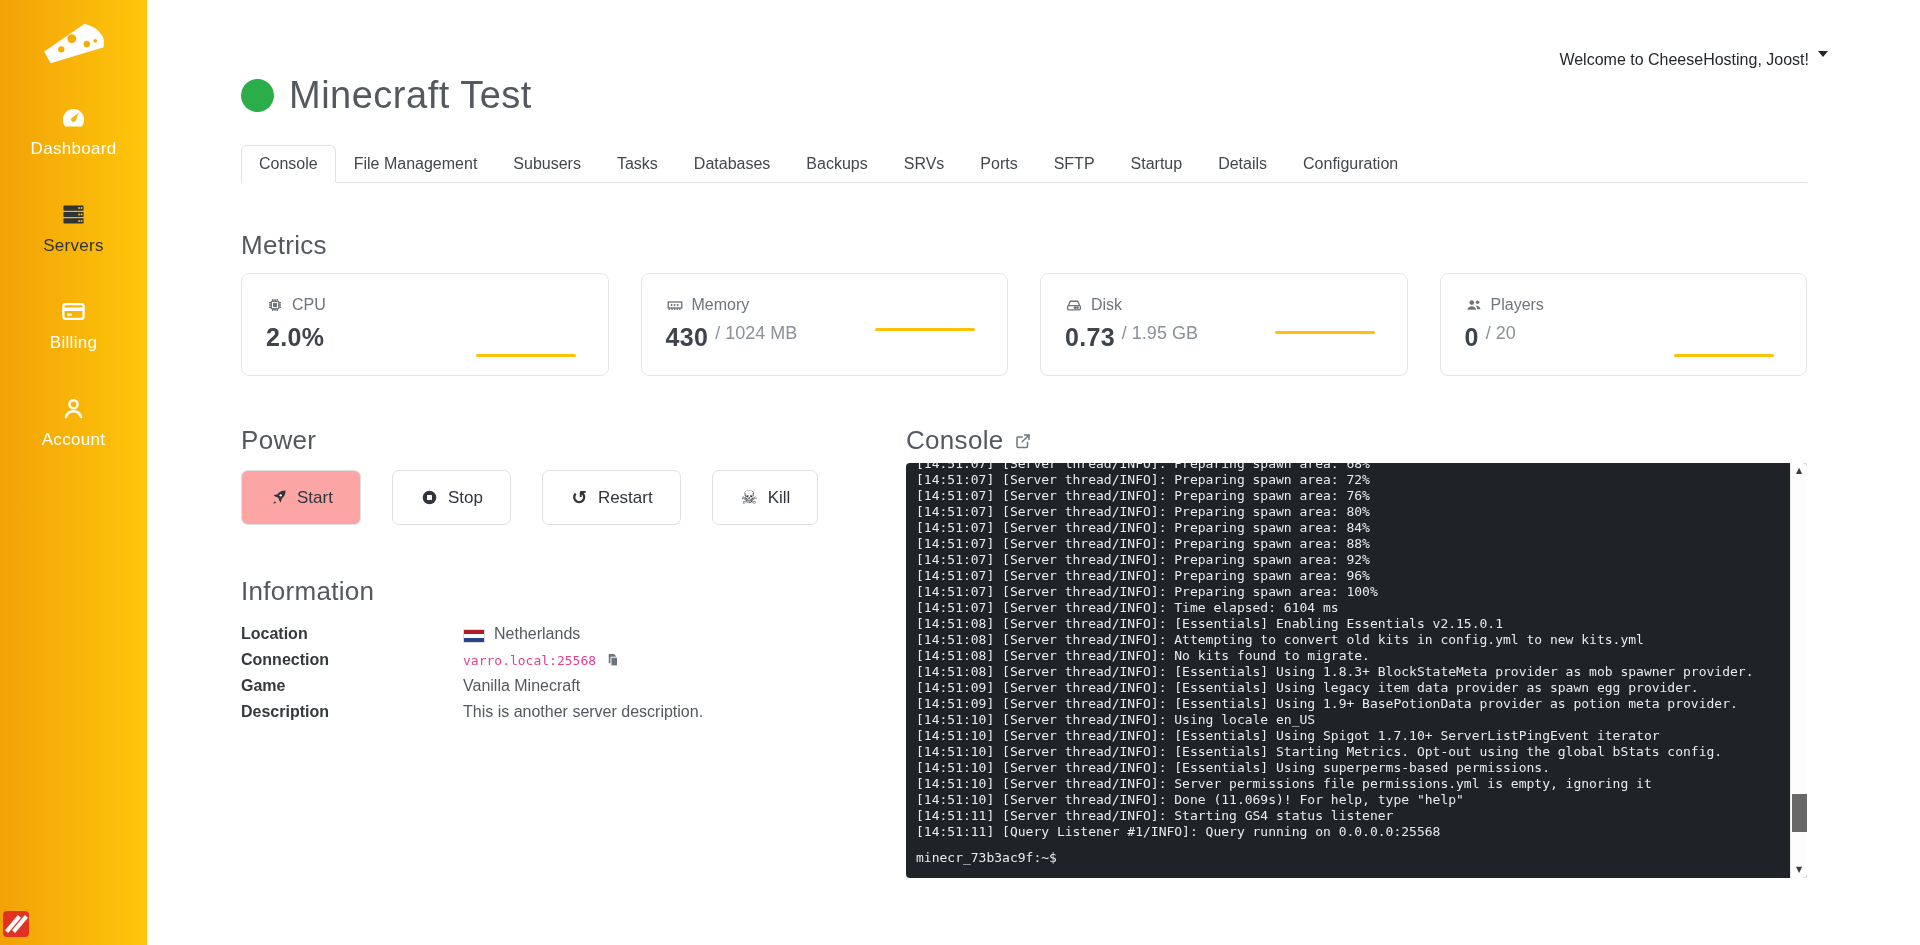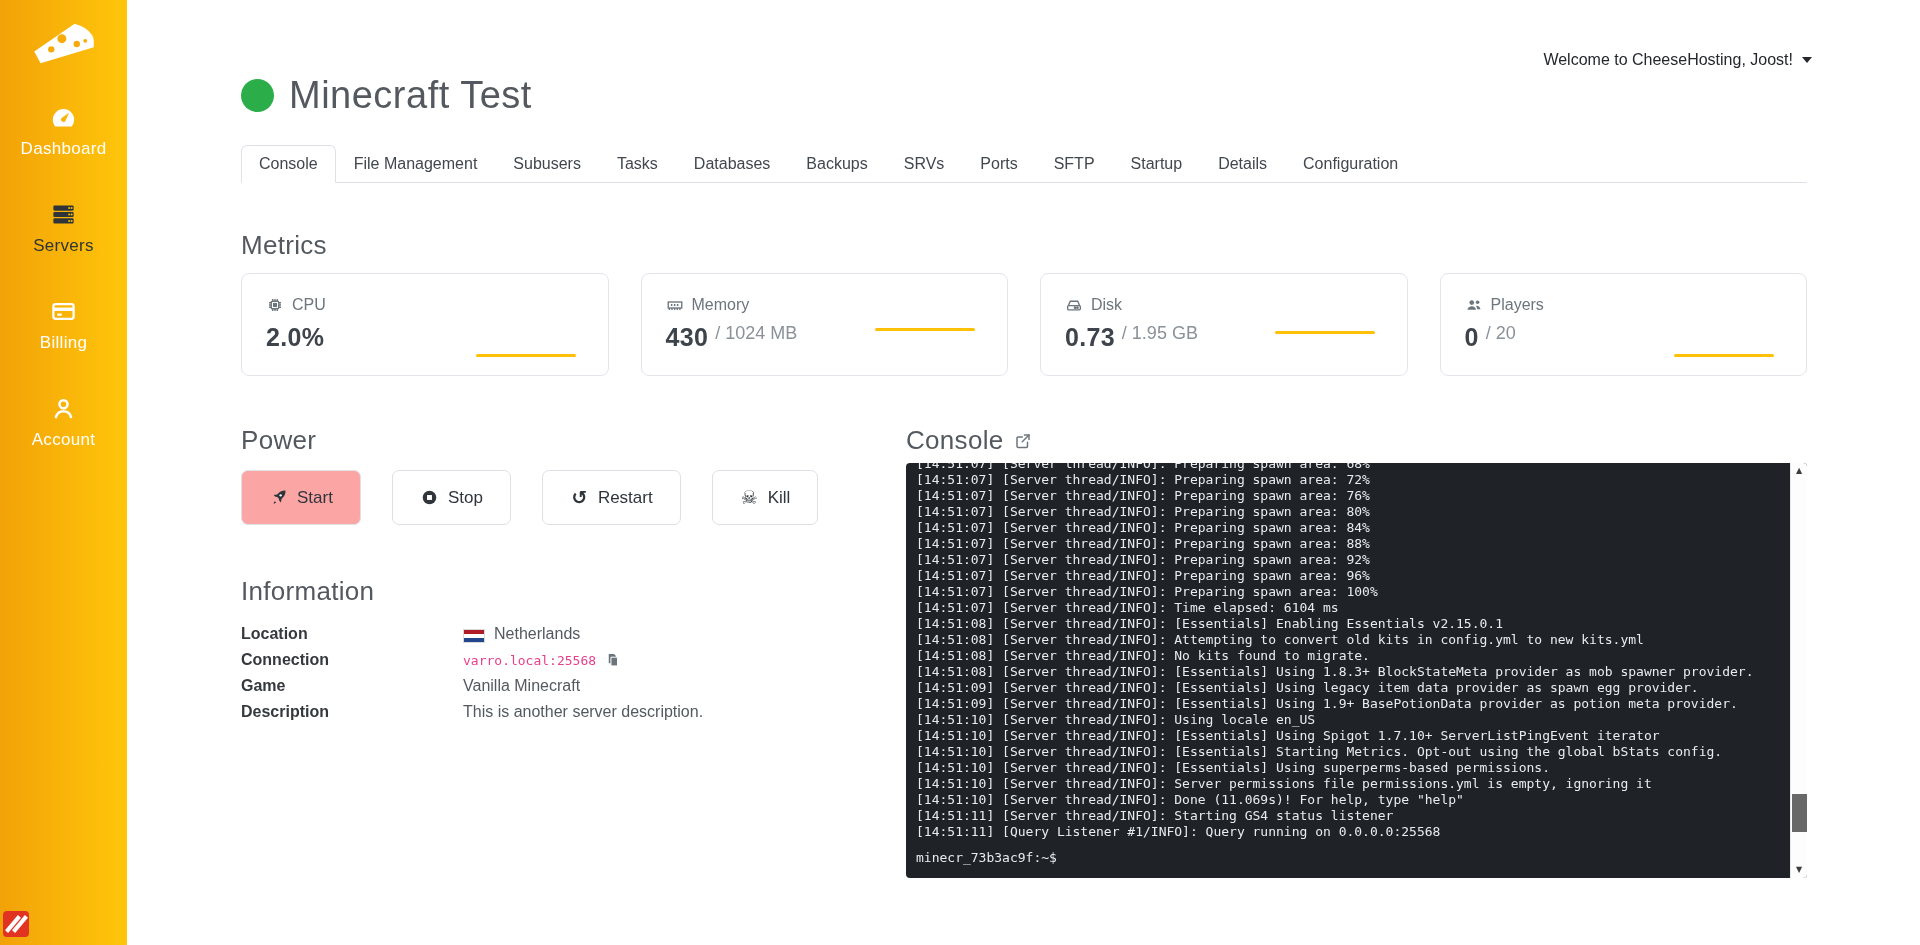--- a/index.html
+++ b/index.html
@@ -1,37 +1,37 @@
 <!DOCTYPE html>
 <html><head>
 <meta charset="utf-8">
 <style>
   * { margin:0; padding:0; box-sizing:border-box; }
   html,body { width:1920px; height:945px; overflow:hidden; background:#fff;
     font-family:"Liberation Sans", sans-serif; color:#212529; }
 
   
-  .sidebar { position:absolute; left:0; top:0; width:127px; height:945px;
+  .sidebar { position:absolute; left:0; top:0; width:147px; height:945px;
     background:linear-gradient(90deg,#f2a207 0%, #ffc60b 100%); }
   .logo-wrap { padding-top:16px; display:flex; justify-content:center; cursor:pointer; }
   .side-nav { margin-top:26px; display:flex; flex-direction:column; }
   .side-item { height:97px; display:flex; flex-direction:column; align-items:center; justify-content:flex-start;
     color:#fff; cursor:pointer; text-decoration:none; padding-top:6px; }
   .side-item .side-icon { width:27px; height:27px; display:block; }
   .side-item .side-label { margin-top:8px; font-size:17px; font-weight:500; letter-spacing:.3px; }
   .side-item.active { color:#2f3439; }
   .red-badge { position:absolute; left:3px; top:911px; width:26px; height:26px; background:#e03322;
     border-radius:4px; cursor:pointer; overflow:hidden; }
   .red-badge:before, .red-badge:after { content:""; position:absolute; background:#fff; width:4px; height:20px;
     transform:rotate(40deg); top:3px; }
   .red-badge:before { left:8px; } .red-badge:after { left:15px; }
 
   
-  .welcome { position:absolute; top:51px; right:108px; font-size:16px; color:#24282c; cursor:pointer;
-    display:flex; align-items:center; }
+  .welcome { position:absolute; top:51px; right:92px; font-size:16px; color:#24282c; cursor:pointer;
+    display:flex; align-items:flex-start; }
   .caret-down { width:0; height:0; border-left:5px solid transparent; border-right:5px solid transparent;
     border-top:6px solid #24282c; margin-left:9px; display:inline-block; }
   .title-row { position:absolute; left:241px; top:74px; display:flex; align-items:center; }
   .status-dot { width:33px; height:33px; border-radius:50%; background:#2bae49; margin-right:15px; }
   .page-title { font-size:38px; font-weight:500; color:#54595f; letter-spacing:.5px; }
 
   
   .tabs { position:absolute; left:241px; top:145px; width:1566px; display:flex; align-items:flex-end;
     border-bottom:1px solid #dee2e6; }
   .tab { font-size:16px; color:#41474d; padding:9px 17px; cursor:pointer; border:1px solid transparent;

